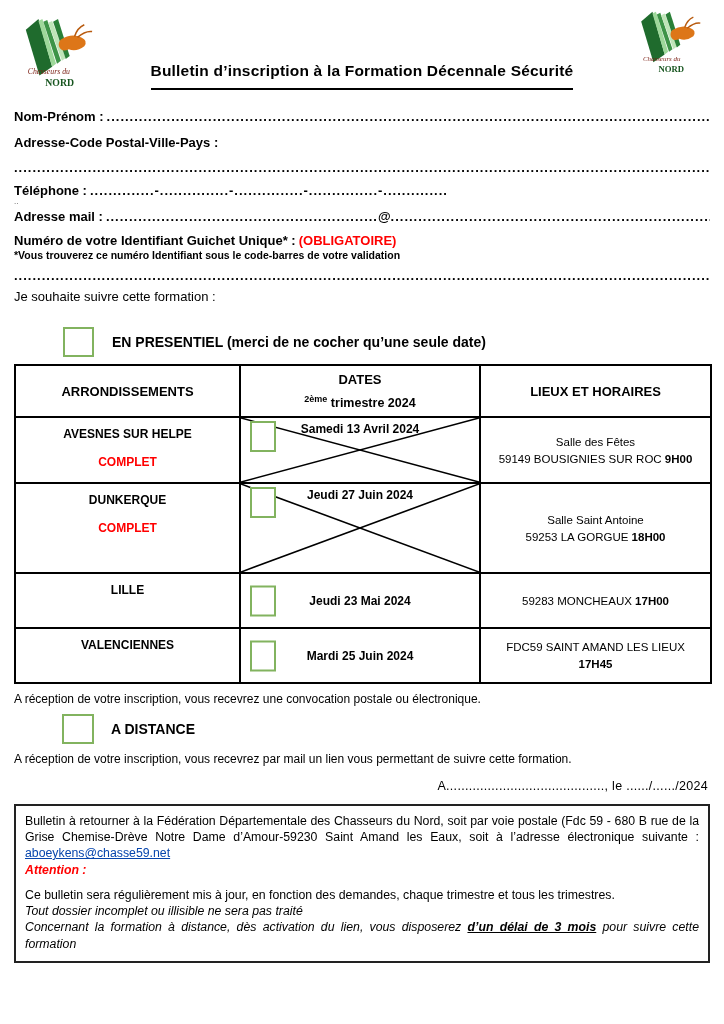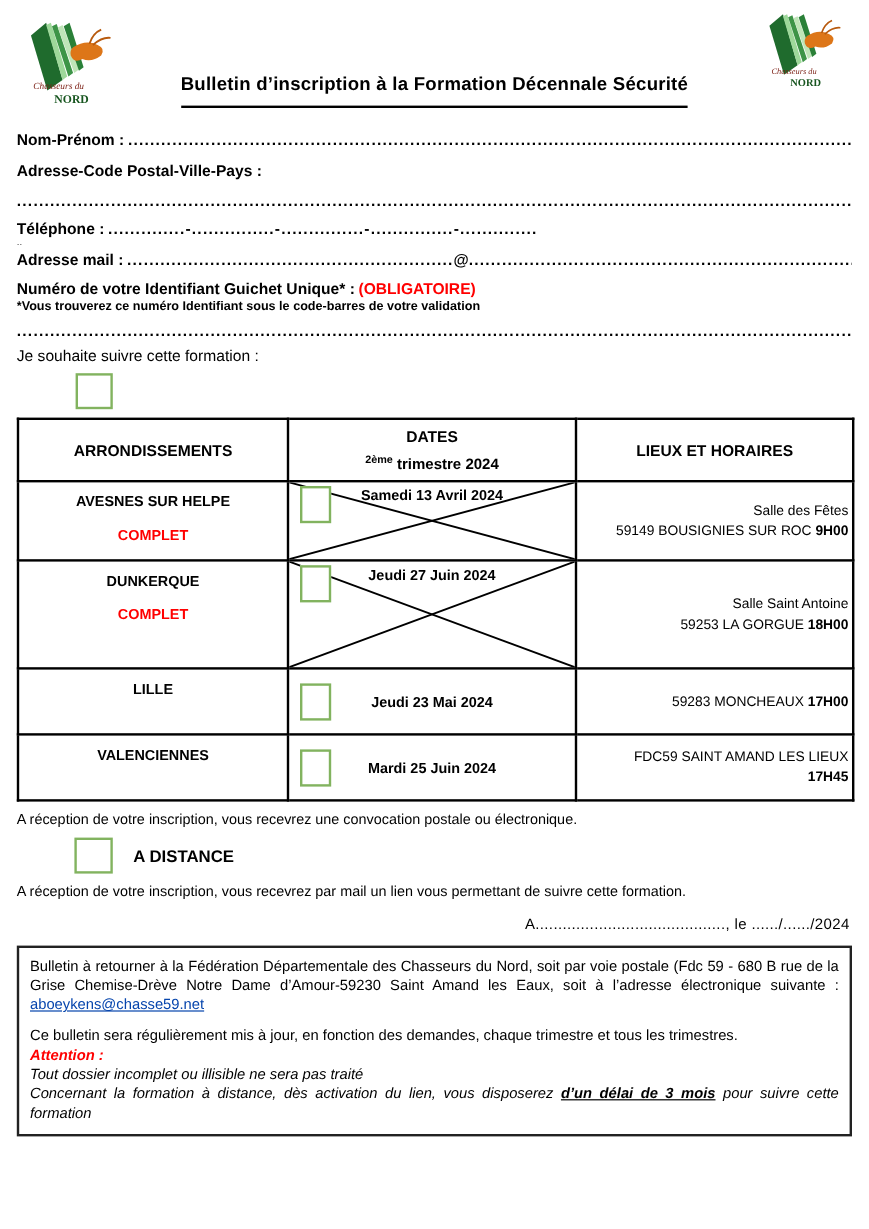--- a/index.html
+++ b/index.html
@@ -29,21 +29,21 @@
   .dotsfix { flex:none; display:inline-block; max-width:272px; overflow:hidden; letter-spacing:1px; }
   .l-nom { margin-top:5px; margin-bottom:11px; }
   .l-adr { margin-bottom:10px; }
   .l-dots1 { margin-bottom:8px; }
   .l-tel { margin-bottom:1px; }
   .l-tiny { font-size:8px; color:#444; font-weight:normal; line-height:6px; margin-bottom:4px; }
   .l-mail { margin-bottom:9px; }
   .l-num { margin-bottom:1px; }
   .l-note { font-size:10.5px; margin-bottom:7px; }
   .l-dots2 { margin-bottom:6px; }
-  .l-wish { font-weight:normal; font-size:13px; margin-bottom:6px; }
+  .l-wish { font-weight:normal; font-size:13px; margin-bottom:22px; }
   .req { color:#ff0000; }
 
   
   .cb { display:inline-block; background:#fff; border:2px solid #82b35f; }
 
   .presentiel-row { display:flex; align-items:center; margin-left:49px; margin-bottom:6px; height:32px; }
   .presentiel-row .cb { width:31px; height:30px; }
   .presentiel-row .plabel { font-size:14px; font-weight:bold; margin-left:18px; }
 
   
@@ -59,21 +59,21 @@
   .complet { font-size:12px; font-weight:bold; color:#ff0000; margin-top:14px; }
   td.c-date { position:relative; vertical-align:middle; text-align:center; }
   td.c-date .cb { position:absolute; left:9px; top:50%; transform:translateY(-50%); width:26px; height:31px; z-index:2; }
   td.c-date.crossed { vertical-align:top; }
   td.c-date.crossed .cb { top:3px; transform:none; }
   .date-txt { font-size:12px; font-weight:bold; }
   td.c-date.crossed .date-txt { margin-top:4px; }
   svg.cross { position:absolute; inset:0; width:100%; height:100%; z-index:1; }
   svg.cross line { stroke:#000; stroke-width:1.6; vector-effect:non-scaling-stroke; }
   td.c-lieu { vertical-align:middle; text-align:center; padding:4px 3px; }
-  .lieu-line { font-size:11.5px; margin:5px 0;text-align:right; }
+  .lieu-line { font-size:11.5px; margin:5px 0; }
   .rt-b { font-weight:bold;margin-top:28px; }
   tr.r0{height:66px;} tr.r1{height:67px;} tr.r2{height:68px;} tr.r3{height:90px;} tr.r4{height:55px;} tr.r5{height:55px;}
 
   
   .p-recept { font-size:12px; margin-top:8px; }
   .distance-row { display:flex; align-items:center; margin-left:48px; margin-top:7px; height:32px; }
   .distance-row .cb { width:32px; height:30px; }
   .distance-row .dlabel { font-size:14px; font-weight:bold; margin-left:17px; }
   .p-recept2 { font-size:12px; margin-top:7px; }
   .date-line { font-size:12.5px; text-align:right; margin-top:13px; padding-right:2px; letter-spacing:.3px; }
@@ -160,20 +160,21 @@
   </div>
   <div class="fline l-dots2">
     <span class="dotsfill">........................................................................................................................................................................................................................................</span>
   </div>
   <div class="fline l-wish">
     <span>Je souhaite suivre cette formation :</span>
   </div>
 
   <div class="presentiel-row">
     <span class="cb"></span>
+    <span class="plabel">EN PRESENTIEL (merci de ne cocher qu’une seule date)</span>
   </div>
 
   <table class="sess">
     <colgroup>
         <col class="c1">
         <col class="c2">
         <col class="c3">
       </colgroup>
     <thead>
       <tr class="hrow">
@@ -256,19 +257,19 @@
     <span class="cb"></span>
     <span class="dlabel">A DISTANCE</span>
   </div>
 
   <p class="p-recept2">A réception de votre inscription, vous recevrez par mail un lien vous permettant de suivre cette formation.</p>
 
   <p class="date-line">A.........................................., le ....../....../2024</p>
 
   <div class="footer-box">
       <div class="fline2 just"><span>Bulletin à retourner à la Fédération Départementale des Chasseurs du Nord, soit par voie postale (Fdc 59 - 680 B rue de la Grise Chemise-Drève Notre Dame d’Amour-59230 Saint Amand les Eaux, soit à l’adresse électronique suivante : </span><span class="rt-link">aboeykens@chasse59.net</span></div>
+      <div class="fline2 "><span class="rt-attention">Attention :</span></div>
       <div class="fline2 gap"><span>Ce bulletin sera régulièrement mis à jour, en fonction des demandes, chaque trimestre et tous les trimestres.</span></div>
-      <div class="fline2 "><span class="rt-attention">Attention :</span></div>
       <div class="fline2 italic"><span>Tout dossier incomplet ou illisible ne sera pas traité</span></div>
       <div class="fline2 italic"><span>Concernant la formation à distance, dès activation du lien, vous disposerez </span><span class="rt-bold-underline">d’un délai de 3 mois</span><span> pour suivre cette formation</span></div>
     </div>
 
 </div>
 
 </body></html>

